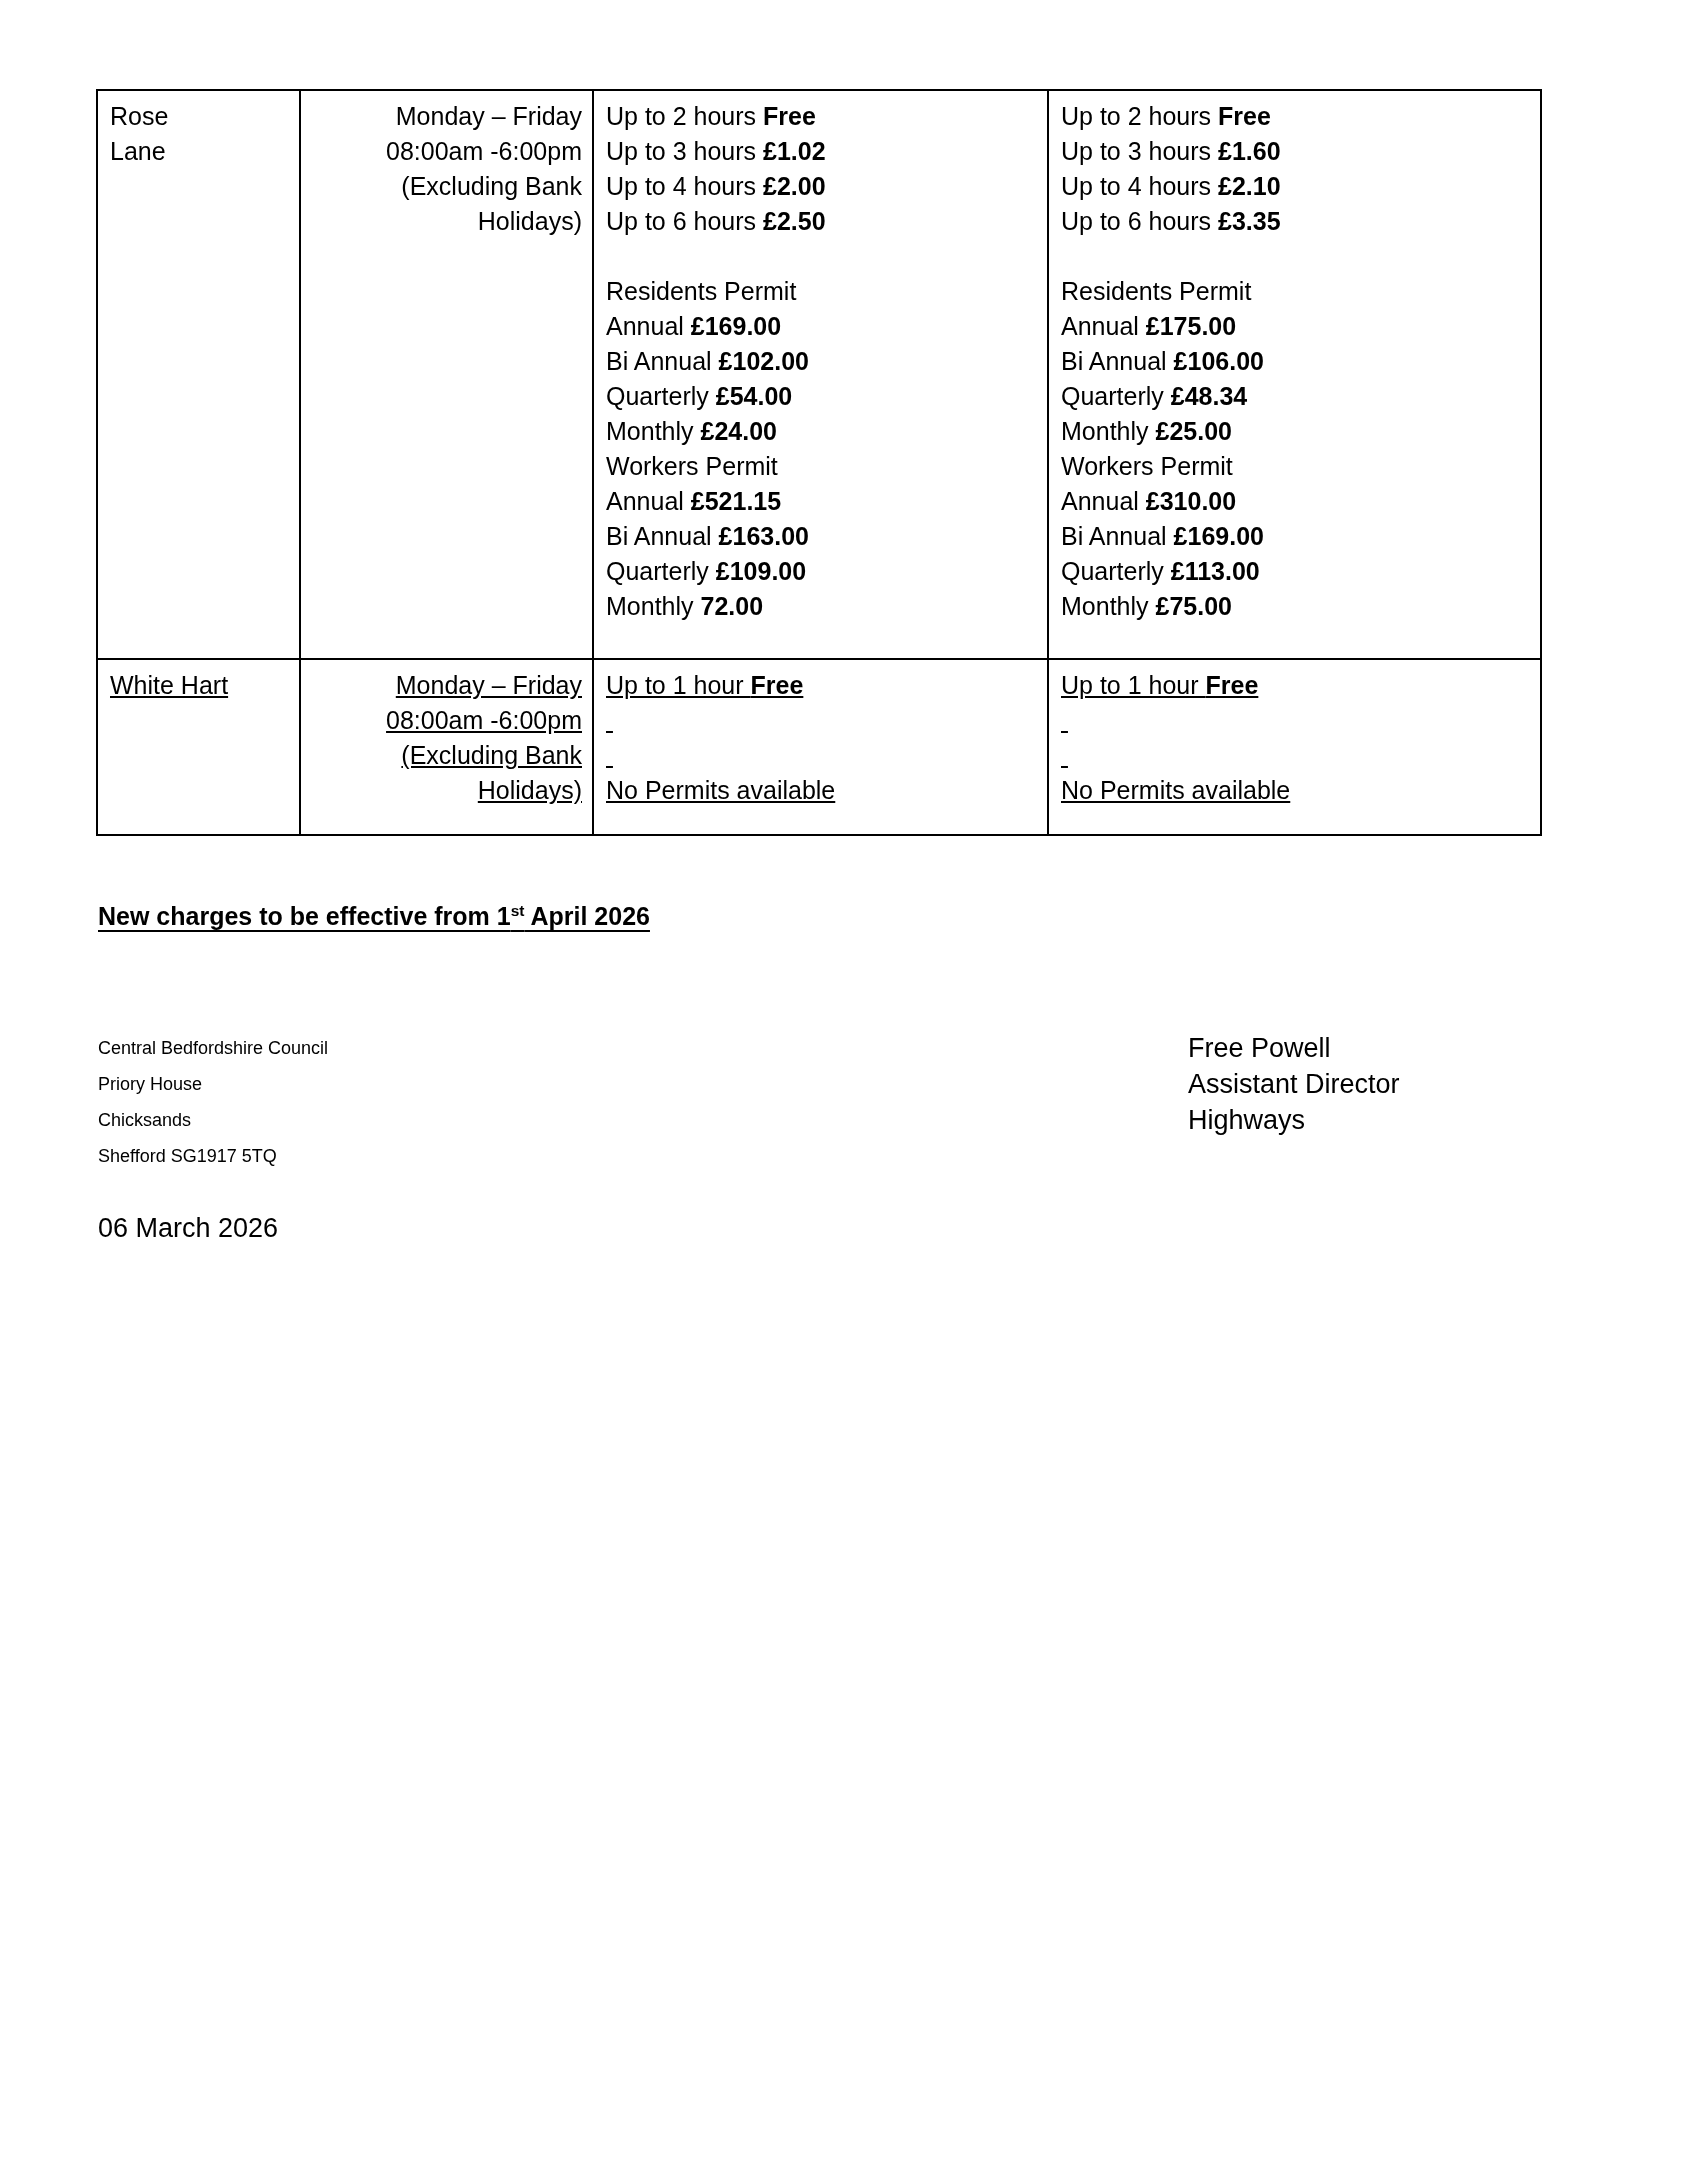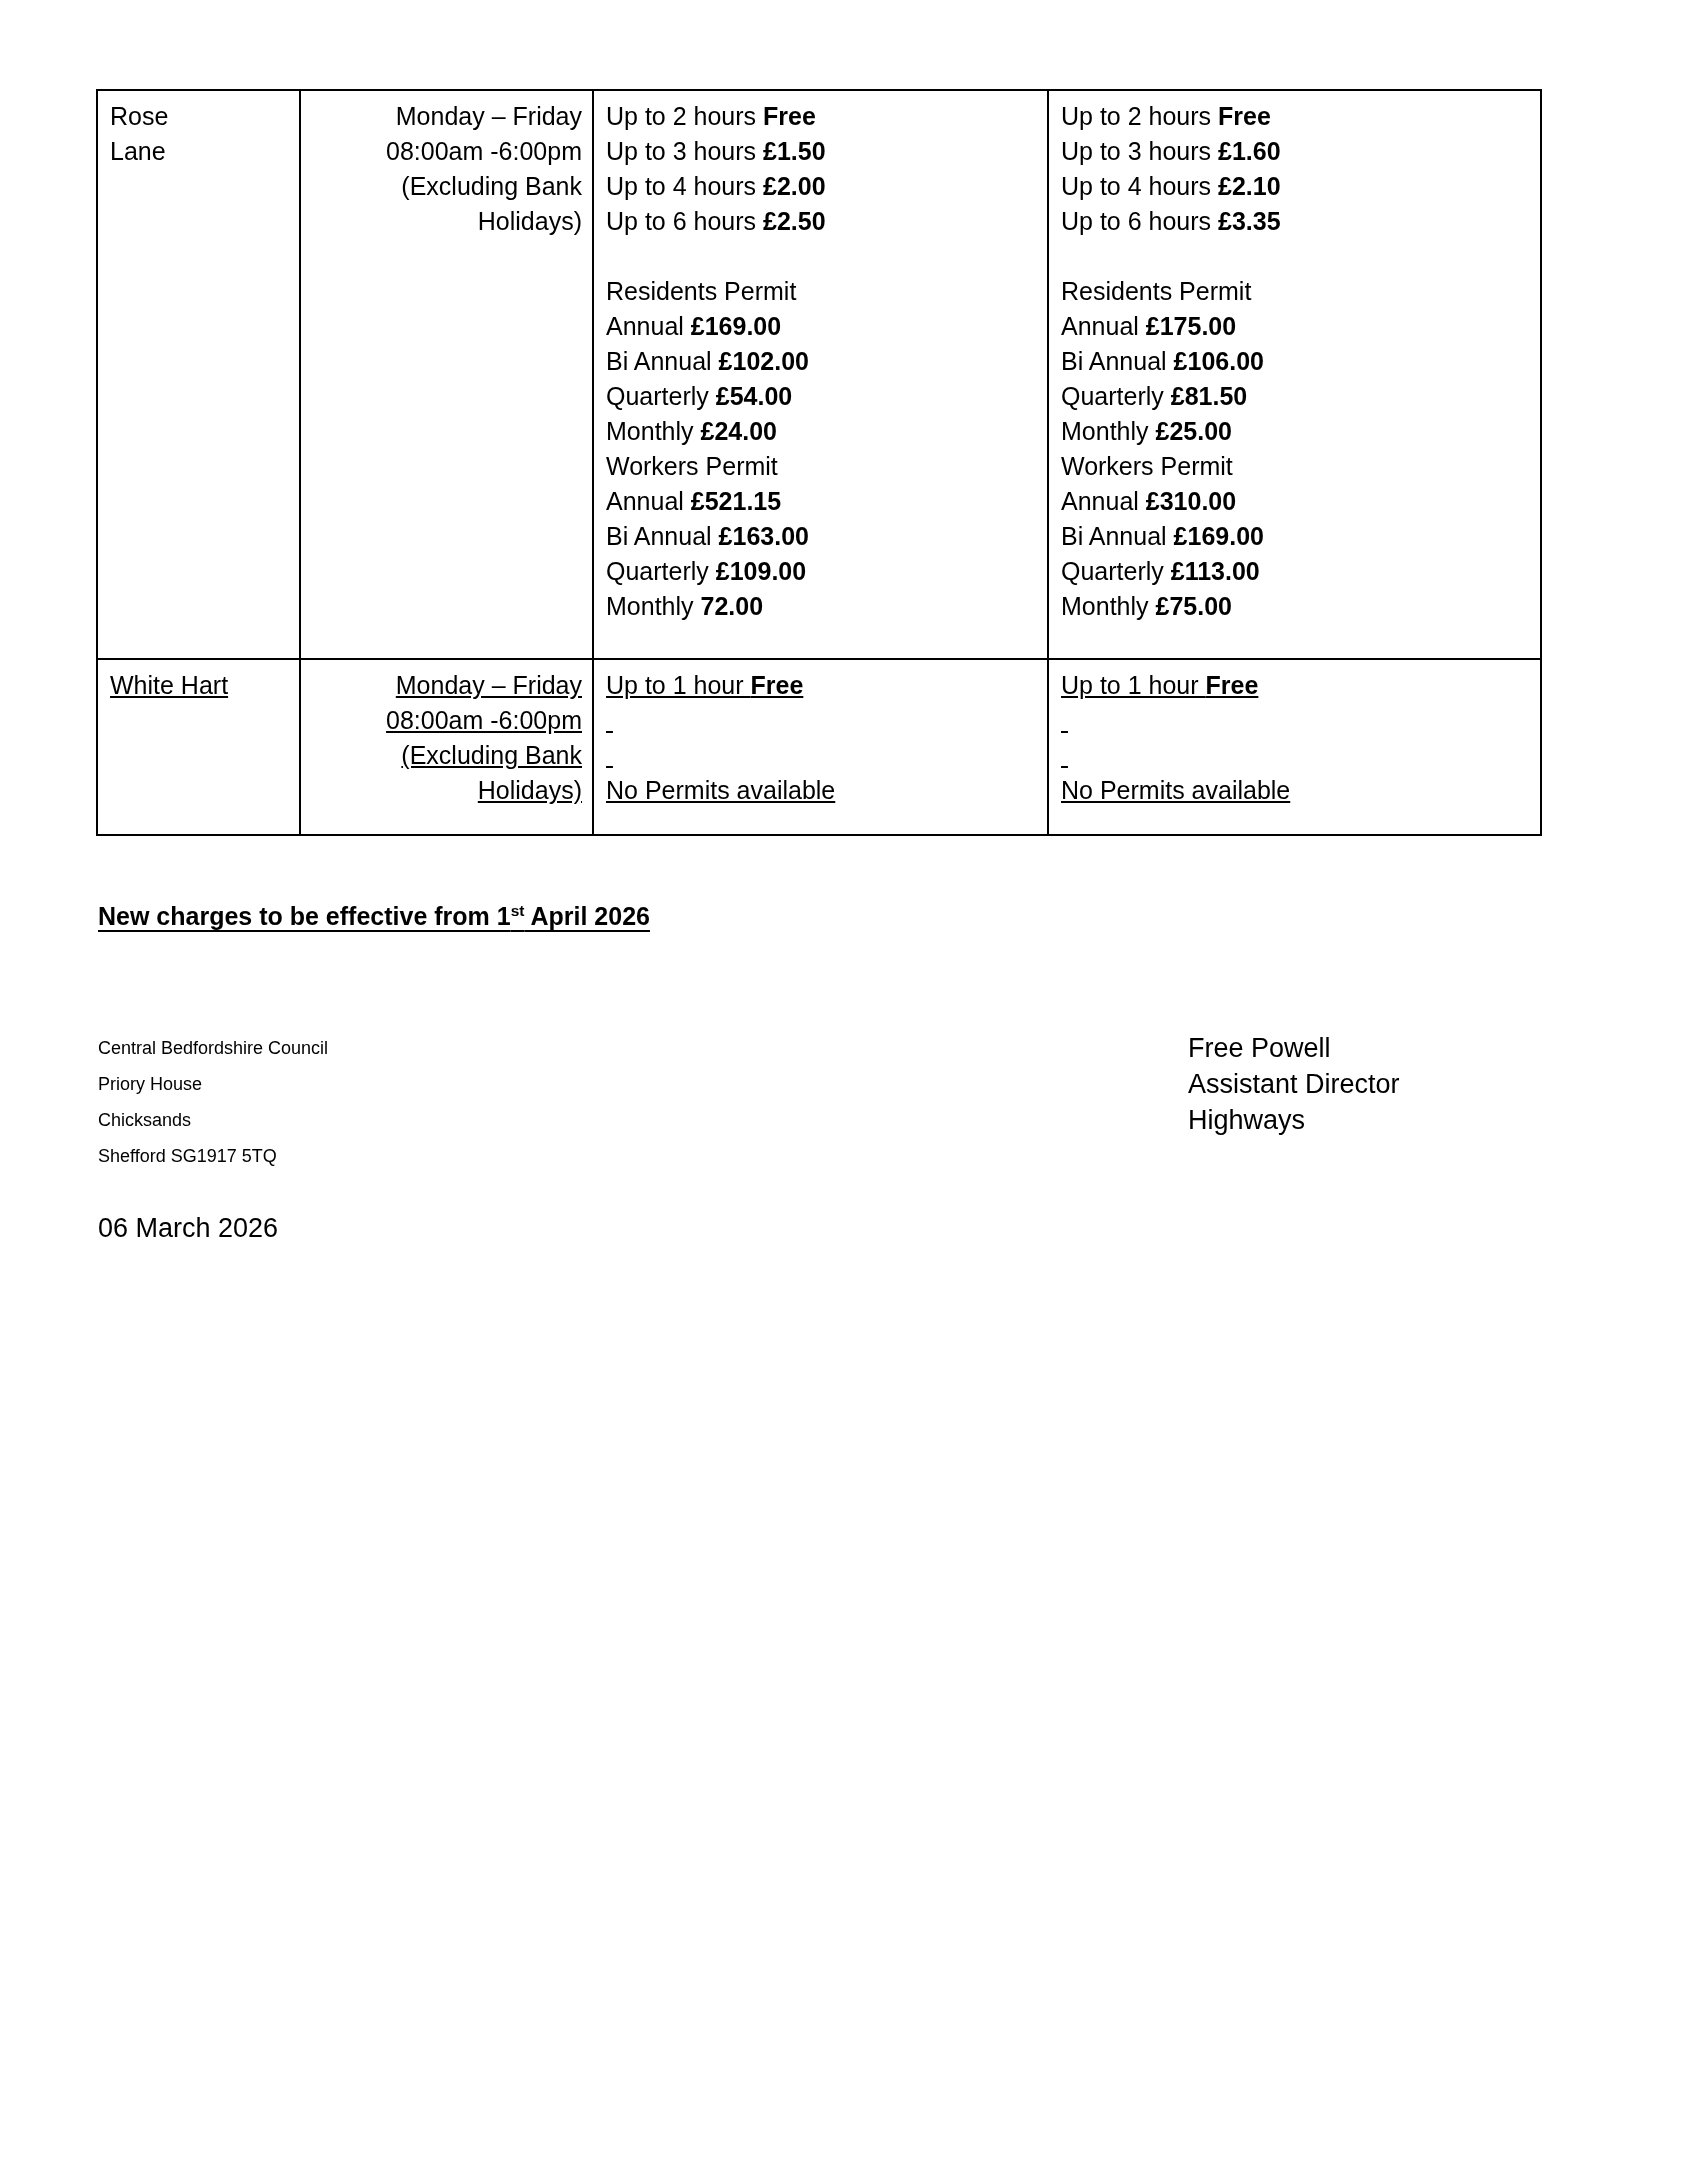--- a/index.html
+++ b/index.html
@@ -109,21 +109,21 @@
         </td>
         <td class="col-hours">
           <div class="cell-line">Monday – Friday</div>
           <div class="cell-line">08:00am -6:00pm</div>
           <div class="cell-line">(Excluding Bank</div>
           <div class="cell-line">Holidays)</div>
         </td>
         <td class="col-price-a">
           <div>
               <div class="cell-line"><span>Up to 2 hours </span><b>Free</b></div>
-              <div class="cell-line"><span>Up to 3 hours </span><b>£1.50</b></div>
+              <div class="cell-line"><span>Up to 3 hours </span><b>£1.02</b></div>
               <div class="cell-line"><span>Up to 4 hours </span><b>£2.00</b></div>
               <div class="cell-line"><span>Up to 6 hours </span><b>£2.50</b></div>
               <div class="cell-line spacer">&nbsp;</div>
               <div class="cell-line"><span>Residents Permit</span></div>
               <div class="cell-line"><span>Annual </span><b>£169.00</b></div>
               <div class="cell-line"><span>Bi Annual </span><b>£102.00</b></div>
               <div class="cell-line"><span>Quarterly </span><b>£54.00</b></div>
               <div class="cell-line"><span>Monthly </span><b>£24.00</b></div>
               <div class="cell-line"><span>Workers Permit</span></div>
               <div class="cell-line"><span>Annual </span><b>£521.15</b></div>
@@ -135,21 +135,21 @@
         <td class="col-price-b">
           <div>
               <div class="cell-line"><span>Up to 2 hours </span><b>Free</b></div>
               <div class="cell-line"><span>Up to 3 hours </span><b>£1.60</b></div>
               <div class="cell-line"><span>Up to 4 hours </span><b>£2.10</b></div>
               <div class="cell-line"><span>Up to 6 hours </span><b>£3.35</b></div>
               <div class="cell-line spacer">&nbsp;</div>
               <div class="cell-line"><span>Residents Permit</span></div>
               <div class="cell-line"><span>Annual </span><b>£175.00</b></div>
               <div class="cell-line"><span>Bi Annual </span><b>£106.00</b></div>
-              <div class="cell-line"><span>Quarterly </span><b>£81.50</b></div>
+              <div class="cell-line"><span>Quarterly </span><b>£48.34</b></div>
               <div class="cell-line"><span>Monthly </span><b>£25.00</b></div>
               <div class="cell-line"><span>Workers Permit</span></div>
               <div class="cell-line"><span>Annual </span><b>£310.00</b></div>
               <div class="cell-line"><span>Bi Annual </span><b>£169.00</b></div>
               <div class="cell-line"><span>Quarterly </span><b>£113.00</b></div>
               <div class="cell-line"><span>Monthly </span><b>£75.00</b></div>
             </div>
         </td>
       </tr>
 

